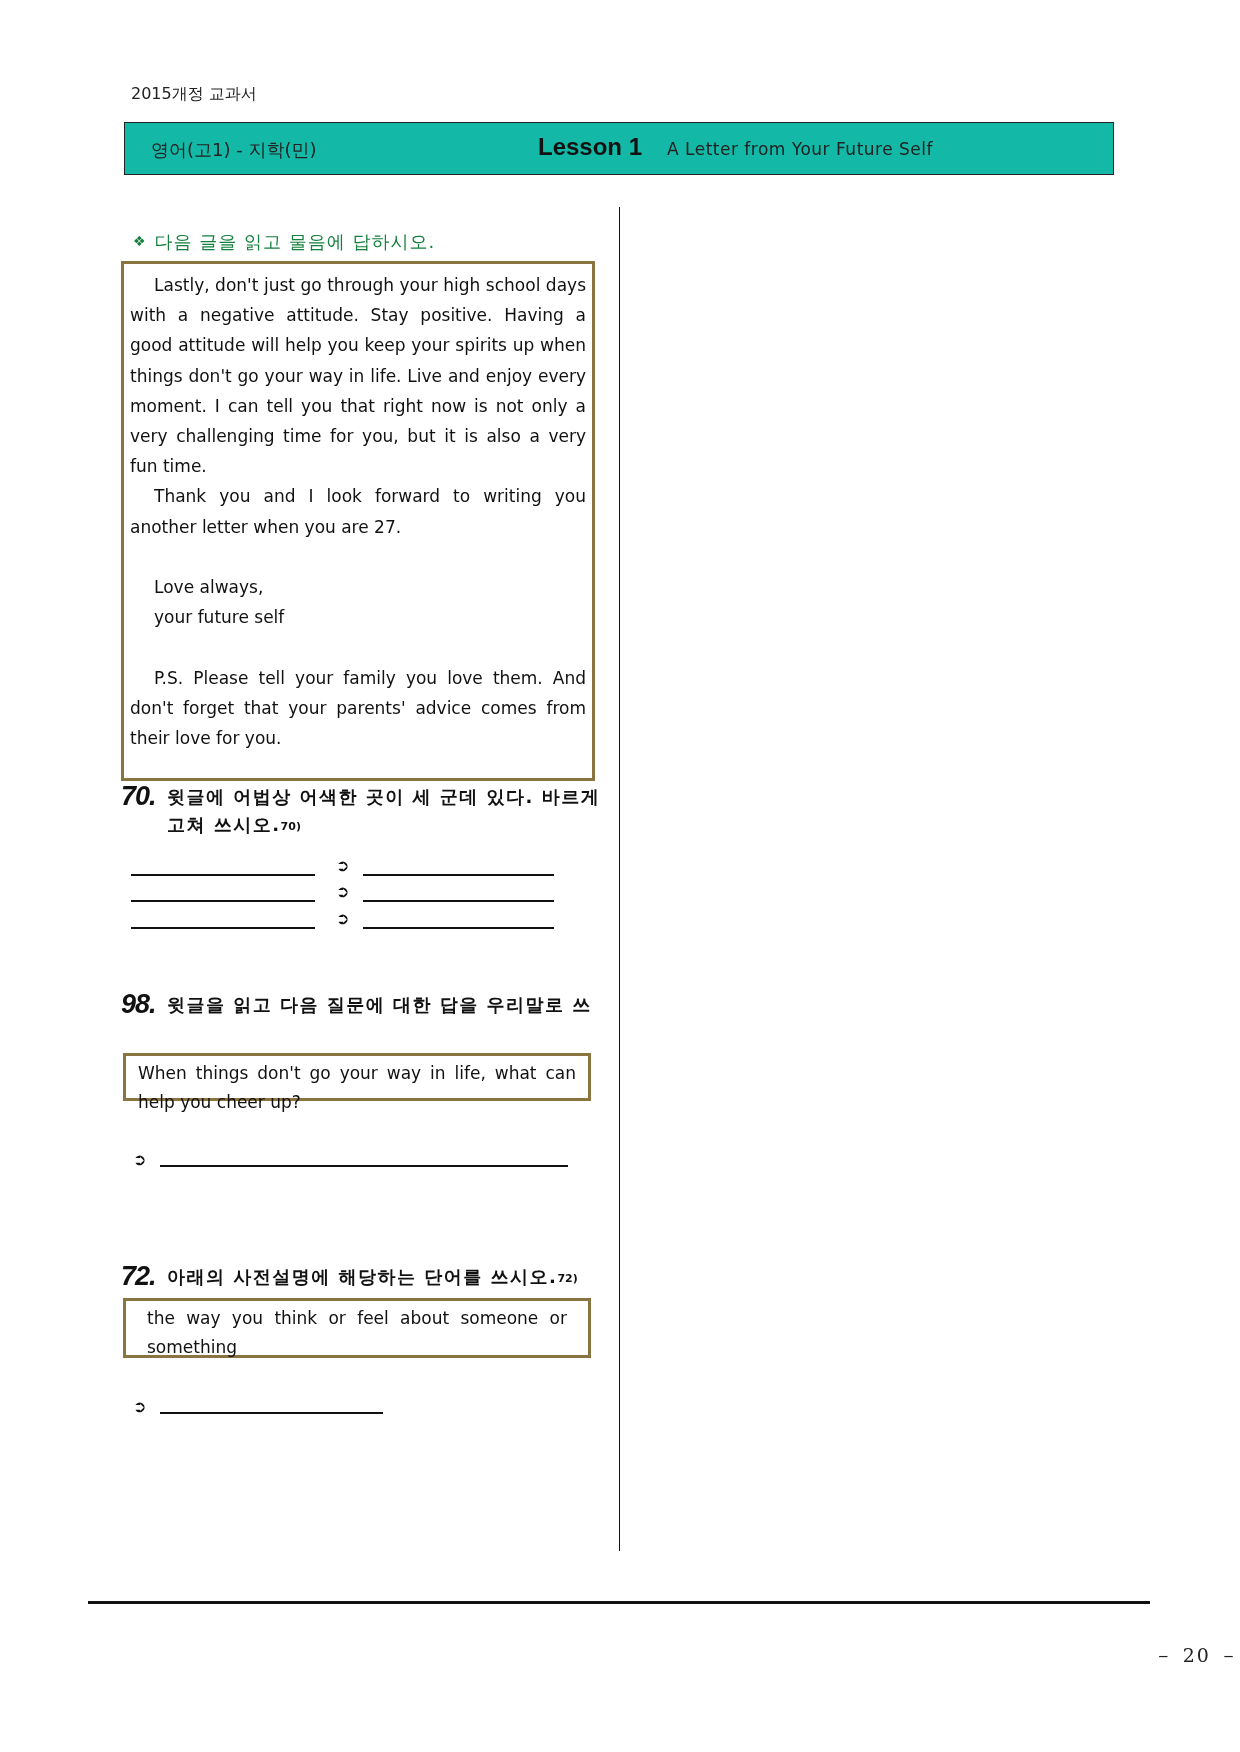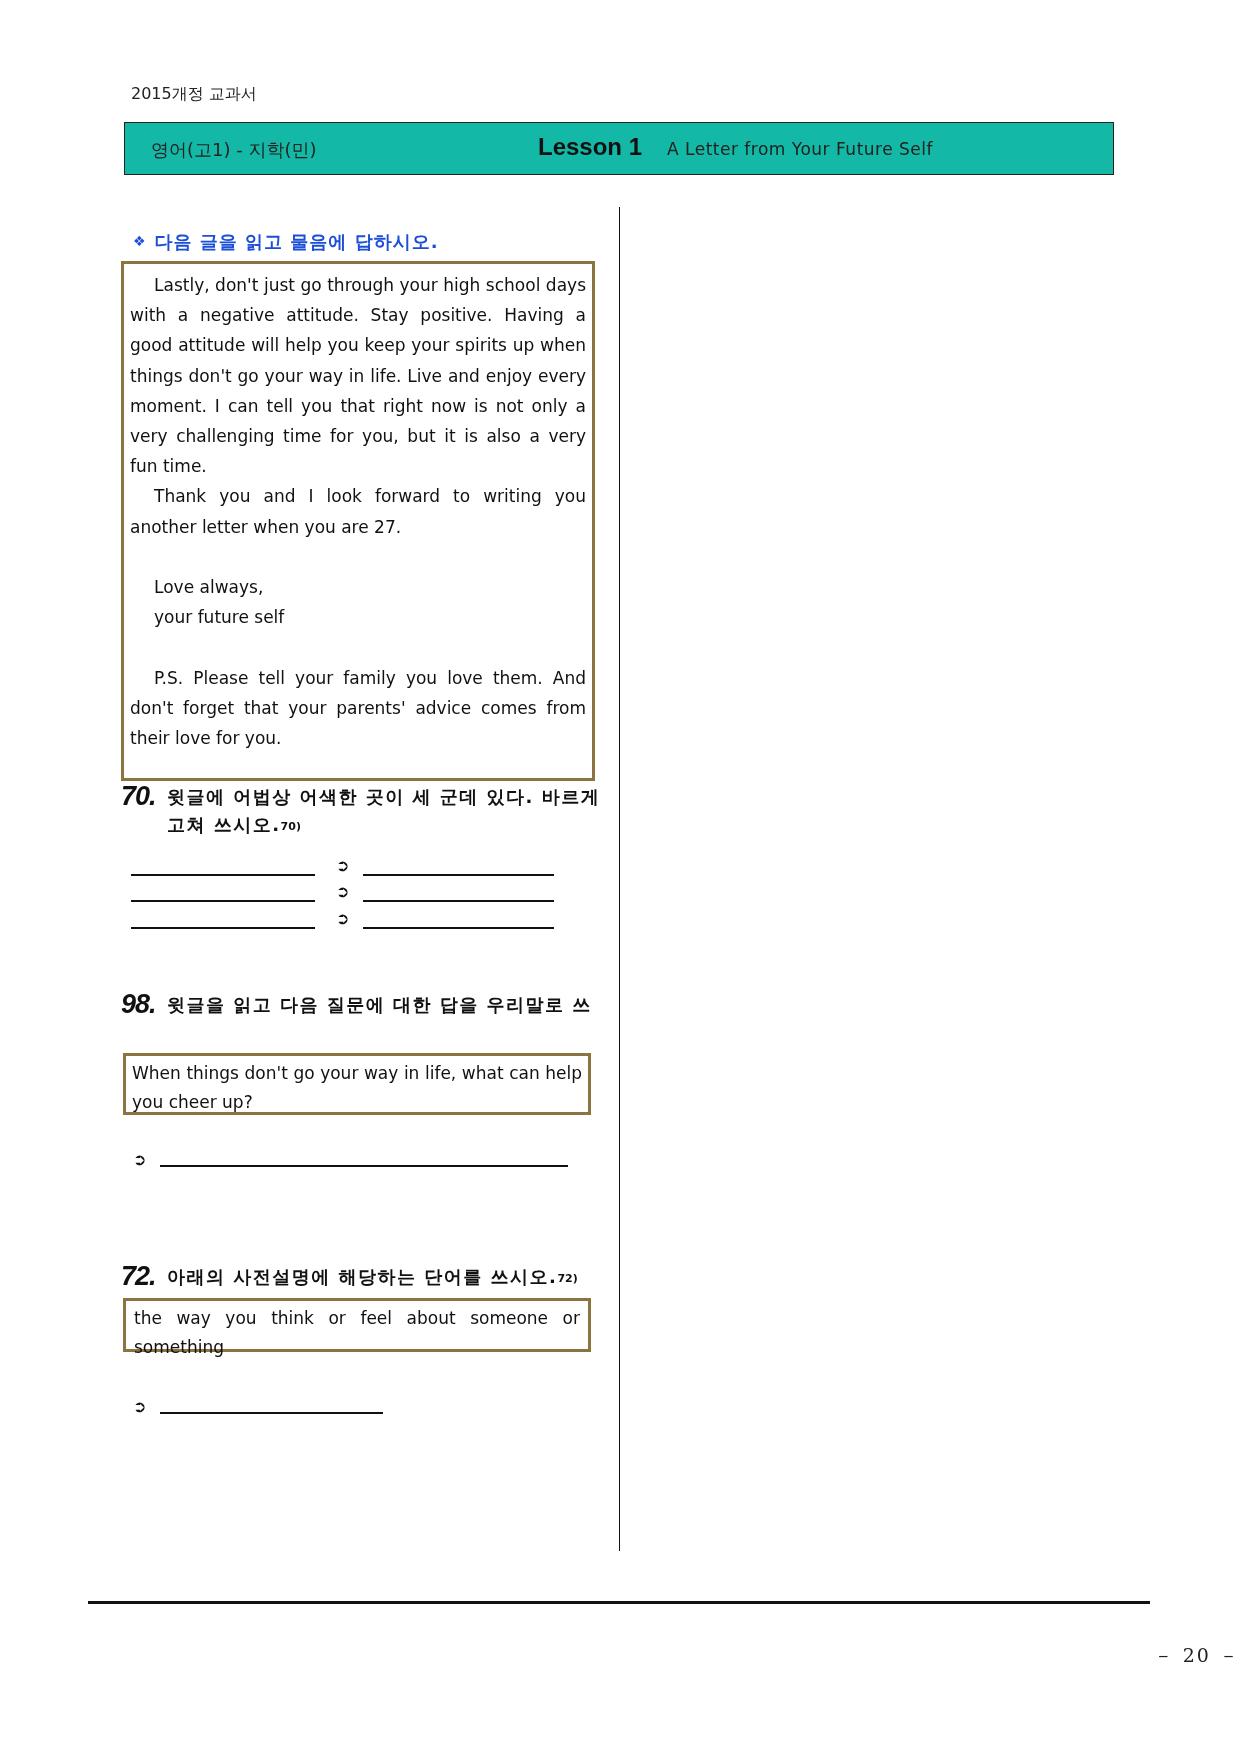--- a/index.html
+++ b/index.html
@@ -11,21 +11,21 @@
 
     .header-bar { left: 124px; top: 122px; width: 990px; height: 53px;
                   background: #14b8a6; border: 1px solid #222; box-sizing: border-box; }
     .header-subject { position: absolute; left: 26px; top: 15px; font-size: 18px; color: #222; }
     .header-lesson { position: absolute; left: 413px; top: 10px; font-size: 24px; font-weight: bold; color: #111;
                      font-family: "Liberation Sans", sans-serif; }
     .header-title { position: absolute; left: 542px; top: 16px; font-size: 17px; color: #222; letter-spacing: 0.5px; }
 
     .col-divider { left: 619px; top: 207px; width: 1px; height: 1344px; background: #111; }
 
-    .instruction { left: 133px; top: 230px; font-size: 18px; font-weight: bold; color: #1d4ed8; letter-spacing: 1px; }
+    .instruction { left: 133px; top: 230px; font-size: 18px; font-weight: normal; color: #15803d; letter-spacing: 1px; }
     .instruction .diamond { font-size: 14px; margin-right: 8px; vertical-align: 2px; }
 
     .olive-box { border: 3px solid #8a7540; box-sizing: border-box; background: #fff; }
 
     .passage-box { left: 121px; top: 261px; width: 474px; height: 520px; padding: 6px 6px 0 6px; }
     .passage-box p { margin: 0; font-size: 17px; line-height: 30.2px; text-align: justify; text-align-last: auto; }
     .indent { text-indent: 24px; }
     .blank-line { height: 30.2px; }
     .sign { padding-left: 24px; }
 
@@ -36,22 +36,22 @@
     .q-cont { padding-left: 46px; display: block; }
     .fn { font-size: 11px; font-weight: bold; vertical-align: 1px; letter-spacing: 0; }
 
     .q70 { left: 121px; top: 782px; width: 480px; }
     .q71 { left: 121px; top: 990px; width: 480px; }
     .q72 { left: 121px; top: 1262px; width: 480px; }
 
     .rule { position: absolute; height: 2px; background: #111; }
     .arrow { position: absolute; font-size: 16px; font-weight: bold; color: #111; }
 
-    .q71-box { left: 123px; top: 1053px; width: 468px; height: 62px; padding: 3px 6px; }
-    .q72-box { left: 123px; top: 1298px; width: 468px; height: 54px; padding: 3px 8px; }
+    .q71-box { left: 123px; top: 1053px; width: 468px; height: 48px; padding: 3px 12px; }
+    .q72-box { left: 123px; top: 1298px; width: 468px; height: 60px; padding: 3px 21px; }
     .q-box-text { margin: 0; font-size: 17px; line-height: 29px; text-align: justify; }
 
     .footer-rule { left: 88px; top: 1601px; width: 1062px; height: 3px; background: #111; }
     .page-num { left: 0; width: 1240px; top: 1643px; text-align: right; font-family: "DejaVu Serif", serif;
                 font-size: 19px; color: #222; letter-spacing: 2px; }
   </style>
 </head>
 <body>
 
 <div class="abs top-label">2015개정 교과서</div>

